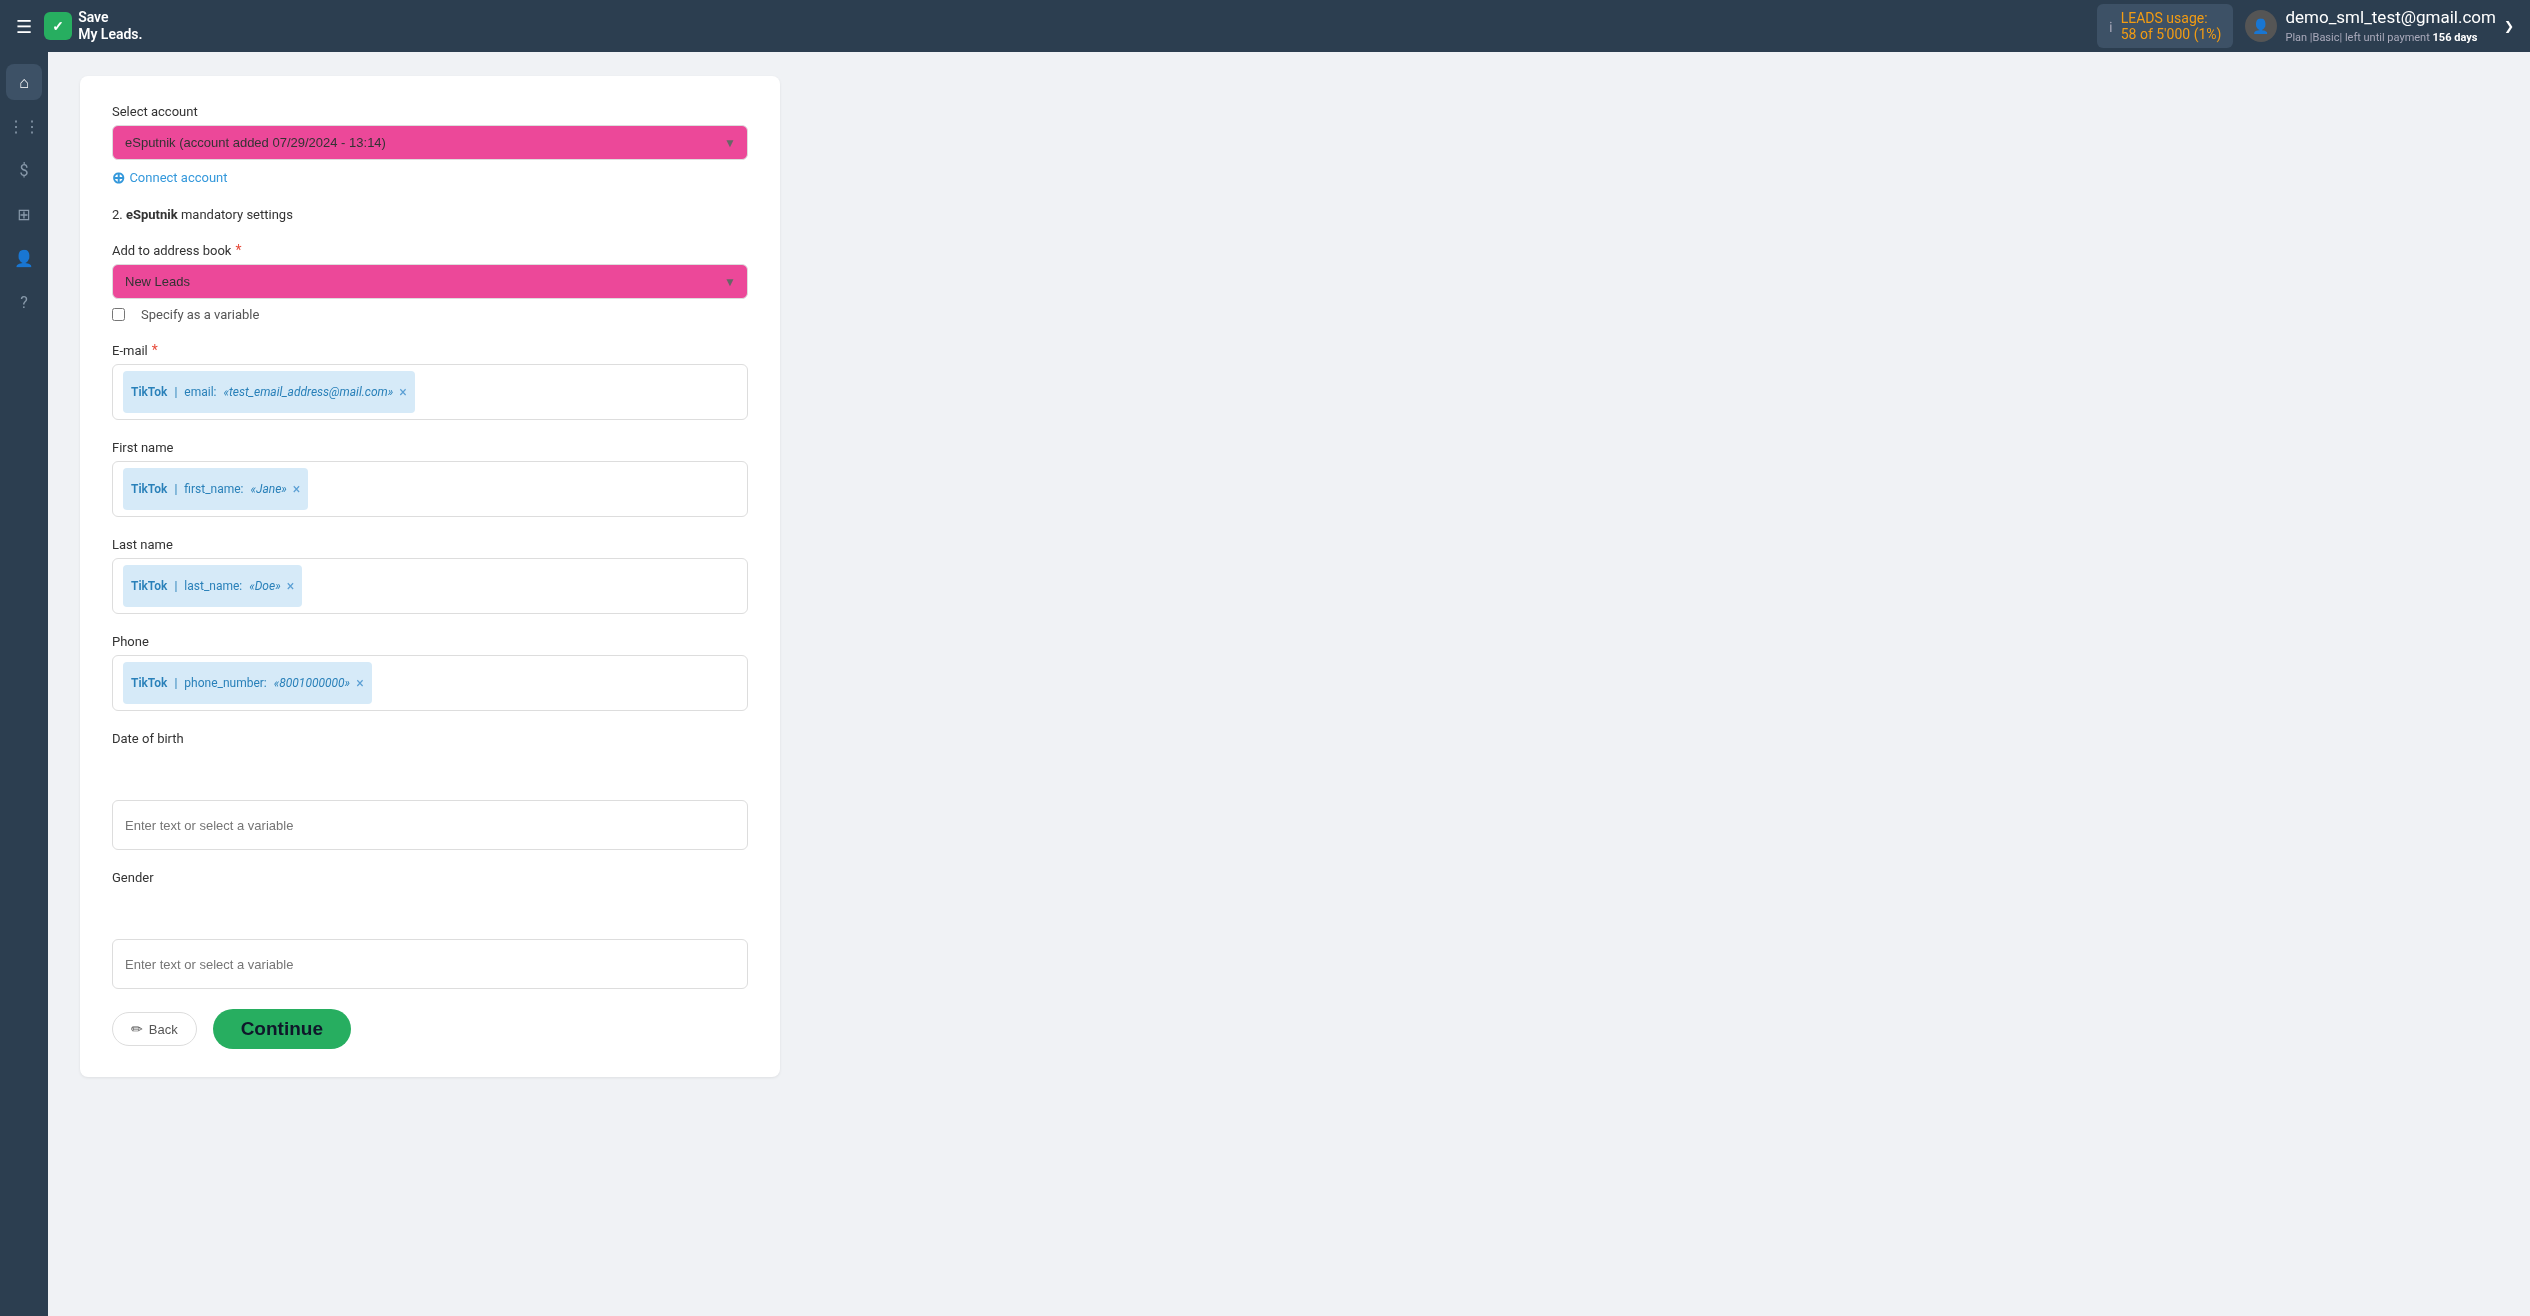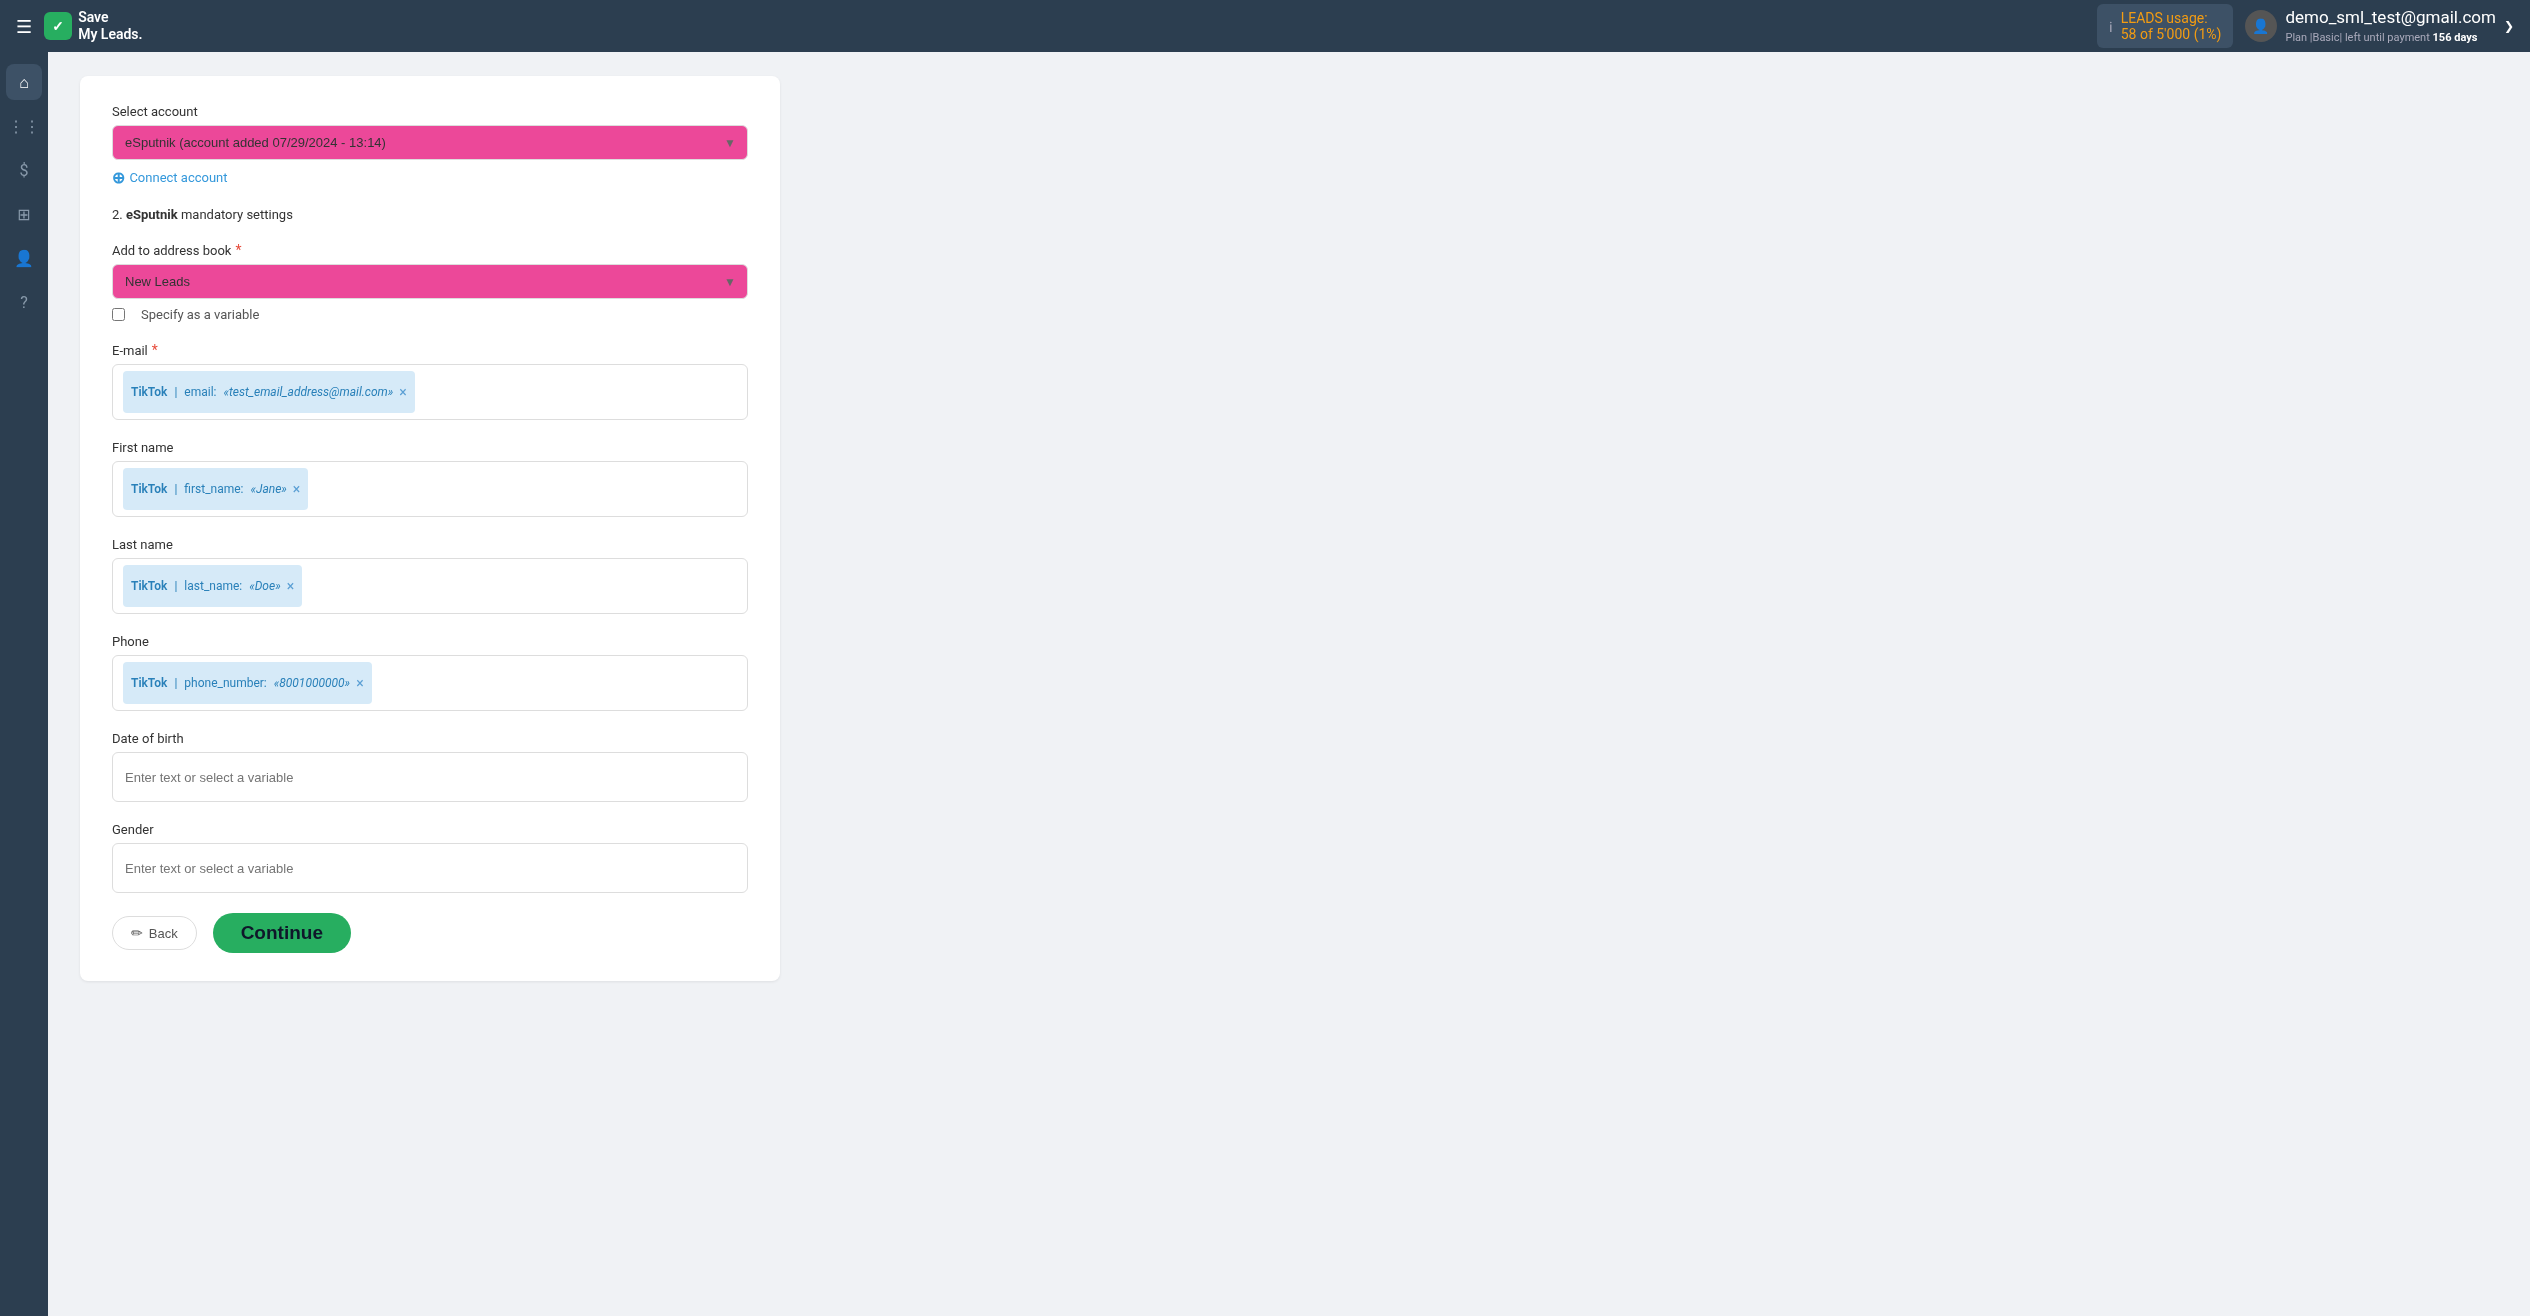--- a/index.html
+++ b/index.html
@@ -105,21 +105,21 @@
       background: #d6eaf8; border-radius: 4px; padding: 13px 8px;
       font-size: 12px; color: #2980b9;
     }
     .tag .tag-source { font-weight: 600; }
     .tag .tag-value { font-style: italic; }
     .tag .tag-remove { cursor: pointer; color: #5a9fd4; font-size: 14px; margin-left: 2px; }
 
     .text-input {
       width: 100%; height: 40px; padding: 24px 12px;
       border: 1px solid #ddd; border-radius: 6px;
-      font-size: 13px; color: #aaa; outline: none;
+      font-size: 13px; color: #aaa; outline: none; margin-top: 48px;
     }
 
     
     .button-row { display: flex; align-items: center; gap: 16px; margin-top: 12px; }
     .btn-back {
       display: flex; align-items: center; gap: 6px;
       background: #fff; border: 1px solid #ddd; border-radius: 20px;
       padding: 8px 18px; font-size: 13px; color: #555; cursor: pointer;
     }
     .btn-continue {

